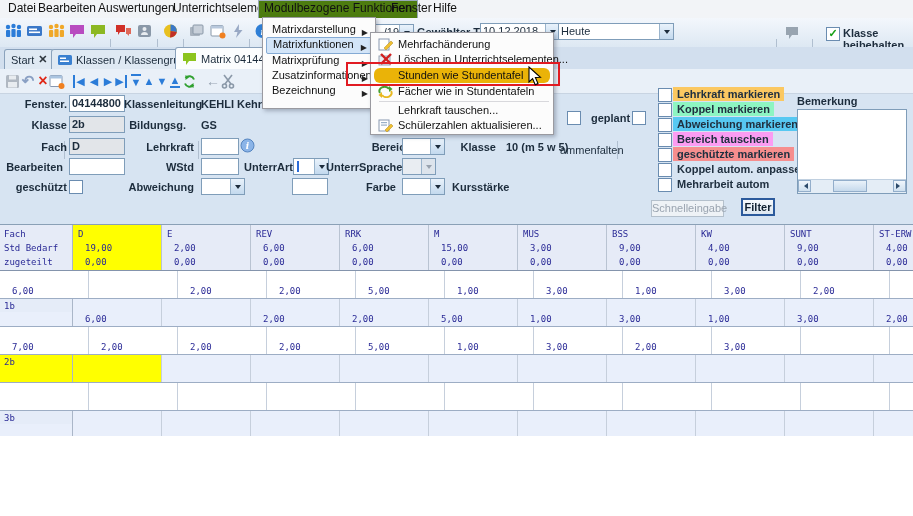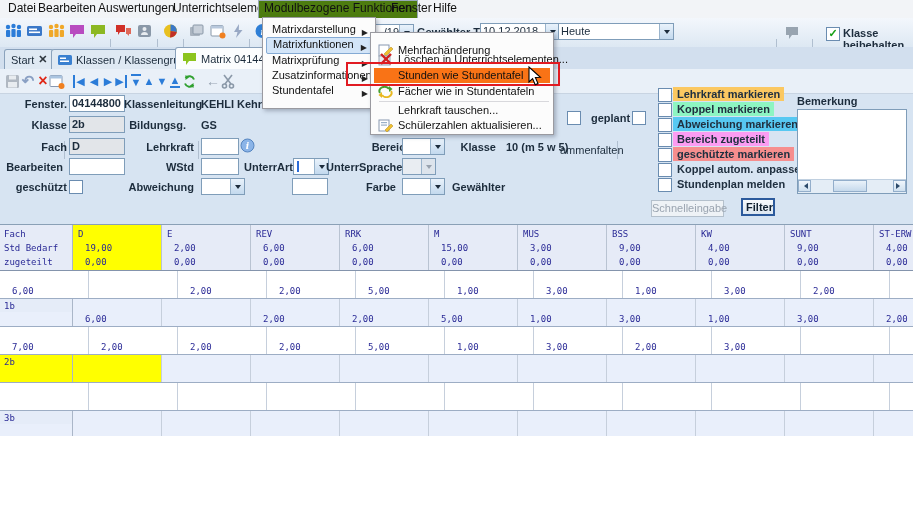--- a/index.html
+++ b/index.html
@@ -32,21 +32,21 @@
   
   .tabbar{position:absolute;left:0;top:47px;width:913px;height:22px;background:#d2dfee;border-bottom:1px solid #9ab0c8}
   .tab{position:absolute;border:1px solid #8aa2bc;border-bottom:none;border-radius:3px 3px 0 0;background:#dfe9f3;display:flex;align-items:center;gap:4px;padding:0 6px;white-space:nowrap}
   .tab .x{font-weight:bold;color:#303840;font-size:11px}
   .tab.active{background:#fbfdfe}
   
   .panel{position:absolute;background:#fcfcfc;border:1px solid #9a9aa0;box-shadow:2px 2px 4px rgba(60,70,90,.35);z-index:50}
   .pitem{position:absolute;left:3px;right:3px;height:15px;line-height:15px;padding-left:6px;white-space:nowrap;color:#101010}
   .pitem .sub{position:absolute;right:4px;top:3px;font-size:8px;color:#222}
   .pitem.hl{background:#d3e5f8;border:1px solid #84aad4;border-radius:2px;line-height:13px}
-  .pitem.sel{background:#f97316;border-radius:0}
+  .pitem.sel{background:#eab308;border-radius:6px}
   .micon{position:absolute;left:4px;top:1px;width:15px;height:13px}
   .pitem.withicon{padding-left:24px}
   .psep{position:absolute;left:8px;right:4px;height:1px;background:#d8d8dc}
   
   .legend-item{position:absolute;left:656px;height:14px;white-space:nowrap}
   .legend-item .lbl{position:absolute;left:17px;top:0;padding:1px 4px;font-weight:bold;color:#203040}
   
   .tbl{position:absolute;left:0;top:224px;width:913px;height:292px;border-top:1px solid #8aa0b6;background:#fff;display:flex;flex-direction:column;overflow:hidden;font-family:"DejaVu Sans Mono",monospace;font-size:9px;color:#2a2a96}
   .thead{display:flex;height:45px;background:#e6ebf7;border-bottom:1px solid #8494ac;flex:none}
   .thl{width:68px;flex:none;border-right:1px solid #aab6c8;padding:2px 0 0 4px;line-height:14px}
@@ -57,21 +57,21 @@
   .trow{display:flex;height:27px;border-bottom:1px solid #9dadc4;flex:none}
   .trow:last-child{flex:1 1 auto;border-bottom:none}
   .rlab{width:68px;flex:none;border-right:1px solid #aab6c8;padding:1px 0 0 4px;line-height:12px;background:linear-gradient(to bottom,#e5ecf8 0,#e5ecf8 13px,var(--rb,#fff) 13px)}
   .tcell{width:88px;flex:none;border-right:1px solid #c6cfdc;display:flex;align-items:flex-end;background:var(--rb,#fff)}
   .tcell .num{padding:0 0 2px 12px;white-space:pre}
   .r-even{--rb:#e9effb}
   .r-odd{--rb:#ffffff}
   .r-sel .rlab{background:#ffff00}
   .r-sel .tcell.first{background:#ffff00}
   
-  .btn{position:absolute;border:1px solid #8aa0b8;background:linear-gradient(#f6f9fc,#dde7f1);text-align:right;color:#102030}
+  .btn{position:absolute;border:1px solid #8aa0b8;background:linear-gradient(#f6f9fc,#dde7f1);text-align:center;color:#102030}
   .btn.disabled{color:#9aa4b0;border-color:#b4c0cc;background:#eef2f6}
   .btn.focus{border:2px solid #2c5a9c;font-weight:bold}
   
   .sb{position:absolute;height:13px;background:#e4edf6;border-top:1px solid #c0d0e0;display:flex}
   .sb .sbtn{width:13px;height:12px;background:linear-gradient(#f0f6fc,#cfe0ef);border:1px solid #93aecb;box-sizing:border-box;display:flex;align-items:center;justify-content:center}
   .sb .thumb{width:34px;height:12px;background:linear-gradient(#eaf2fa,#c6d9ec);border:1px solid #93aecb;box-sizing:border-box;margin-left:22px}
   .tri-l{width:0;height:0;border:3px solid transparent;border-right:4px solid #2c4a6a}
   .tri-r{width:0;height:0;border:3px solid transparent;border-left:4px solid #2c4a6a}
   .redbox{position:absolute;border:2px solid #e11b22;z-index:60}
   .cursor{position:absolute;z-index:70}
@@ -354,51 +354,51 @@
     <div class="cb" style="left:69px;top:180px"></div>
     <div class="flabel" style="left:124px;top:181px;width:70px">Abweichung</div>
     <div class="combo" style="left:201px;top:178px;width:26px;height:15px">
         <span class="ar"></span>
       </div>
     <div class="inp" style="left:292px;top:178px;width:30px;height:15px"></div>
     <div class="flabel" style="left:358px;top:181px;width:38px">Farbe</div>
     <div class="combo" style="left:402px;top:178px;width:25px;height:15px">
         <span class="ar"></span>
       </div>
-    <div class="flabel" style="left:452px;top:181px;width:56px;text-align:left">Gewählter</div>
+    <div class="flabel" style="left:452px;top:181px;width:56px;text-align:left">Kursstärke</div>
   </div>
 
   <div>
     <div class="legend-item" style="top:87px">
         <span class="cb" style="left:2px;top:1px"></span>
         <span class="lbl" style="background: rgb(251, 200, 97);">Lehrkraft markieren</span>
       </div>
     <div class="legend-item" style="top:102px">
         <span class="cb" style="left:2px;top:1px"></span>
         <span class="lbl" style="background: rgb(141, 245, 194);">Koppel markieren</span>
       </div>
     <div class="legend-item" style="top:117px">
         <span class="cb" style="left:2px;top:1px"></span>
         <span class="lbl" style="background: rgb(87, 200, 242);">Abweichung markieren</span>
       </div>
     <div class="legend-item" style="top:132px">
         <span class="cb" style="left:2px;top:1px"></span>
-        <span class="lbl" style="background: rgb(251, 156, 242);">Bereich zugeteilt</span>
+        <span class="lbl" style="background: rgb(251, 156, 242);">Bereich tauschen</span>
       </div>
     <div class="legend-item" style="top:147px">
         <span class="cb" style="left:2px;top:1px"></span>
         <span class="lbl" style="background: rgb(246, 142, 142);">geschützte markieren</span>
       </div>
     <div class="legend-item" style="top:162px">
         <span class="cb" style="left:2px;top:1px"></span>
         <span class="lbl">Koppel autom. anpassen</span>
       </div>
     <div class="legend-item" style="top:177px">
         <span class="cb" style="left:2px;top:1px"></span>
-        <span class="lbl">Stundenplan melden</span>
+        <span class="lbl">Mehrarbeit autom</span>
       </div>
   </div>
 
   <div class="abs" style="left:797px;top:95px;font-weight:bold">Bemerkung</div>
   <div class="abs" style="left:797px;top:109px;width:108px;height:83px;background:#fff;border:1px solid #7f9db9">
     <div class="sb" style="left:0;right:0;bottom:0">
       <span class="sbtn">
           <span class="tri-l"></span>
         </span>
       <span class="thumb"></span>
@@ -762,25 +762,25 @@
           <span class="num"></span>
         </div>
       </div>
   </div>
 
   <div class="panel" style="left:262px;top:17px;width:112px;height:90px">
     <div class="pitem" style="top:4px"><span>Matrixdarstellung</span><span class="sub">▶</span></div>
     <div class="pitem hl" style="top:19px"><span>Matrixfunktionen</span><span class="sub">▶</span></div>
     <div class="pitem" style="top:35px"><span>Matrixprüfung</span><span class="sub">▶</span></div>
     <div class="pitem" style="top:50px"><span>Zusatzinformationen</span><span class="sub">▶</span></div>
-    <div class="pitem" style="top:65px"><span>Stundentafel</span><span class="sub">▶</span></div>
+    <div class="pitem" style="top:65px"><span>Bezeichnung</span><span class="sub">▶</span></div>
   </div>
 
   <div class="panel" style="left:370px;top:32px;width:182px;height:101px">
-    <div class="pitem withicon" style="top:10px">
+    <div class="pitem withicon" style="top:4px">
       <svg class="micon" width="15" height="13">
           <rect x="1" y="1" width="10" height="11" fill="#fff" stroke="#8898b0"></rect>
           <polygon points="6,10 13,3 15,5 8,12" fill="#f0c030" stroke="#b08820" stroke-width=".5"></polygon>
         </svg>
       <span>Mehrfachänderung</span></div>
     <div class="pitem withicon" style="top:19px">
       <svg class="micon" width="15" height="13">
           <rect x="1" y="3" width="11" height="9" fill="#e8ecf2" stroke="#98a4b4"></rect>
           <line x1="3" y1="1" x2="13" y2="11" stroke="#d02020" stroke-width="2.4"></line>
           <line x1="13" y1="1" x2="3" y2="11" stroke="#d02020" stroke-width="2.4"></line>

